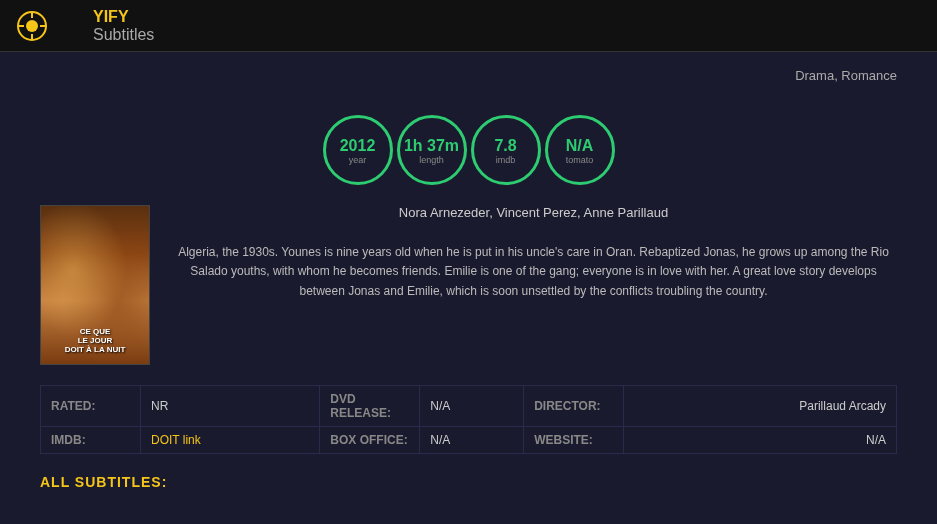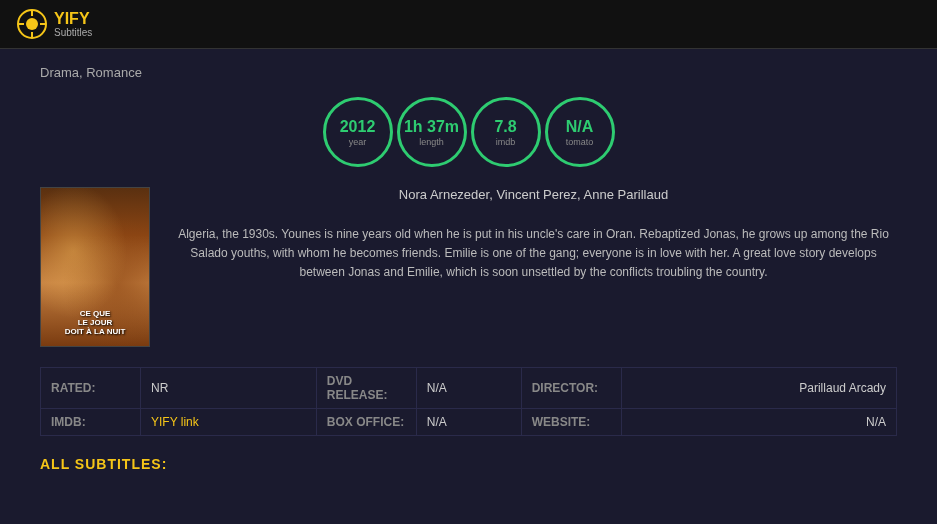--- a/index.html
+++ b/index.html
@@ -27,49 +27,50 @@
       gap: 6px;
     }
     .logo-icon {
       width: 32px;
       height: 32px;
     }
     .logo-text {
       display: flex;
       flex-direction: column;
       line-height: 1.1;
+      margin-left: 39px;
     }
     .logo-yify {
       color: #f5c518;
       font-weight: bold;
       font-size: 16px;
     }
     .logo-sub {
       color: #aaa;
-      font-size: 10px;
+      font-size: 16px;
     }
 
     
     .content {
       padding: 16px 40px;
     }
 
     
     .movie-title {
       text-align: center;
       color: #f5c518;
       font-size: 22px;
       font-weight: normal;
       margin-bottom: 4px;
     }
     .movie-genres {
-      text-align: left;
+      text-align: right;
       color: #aaa;
       font-size: 13px;
-      margin-bottom: 17px;
+      margin-bottom: 32px;
     }
 
     
     .stats-row {
       display: flex;
       justify-content: center;
       gap: 4px;
       margin-bottom: 20px;
       text-align: right;
     }
@@ -252,21 +253,21 @@
     <tr>
       <td class="meta-label">RATED:</td>
       <td class="meta-value">NR</td>
       <td class="meta-label">DVD RELEASE:</td>
       <td class="meta-value">N/A</td>
       <td class="meta-label">DIRECTOR:</td>
       <td class="meta-value right">Parillaud Arcady</td>
     </tr>
     <tr>
       <td class="meta-label">IMDB:</td>
-      <td class="meta-value link">YIFY link</td>
+      <td class="meta-value link">DOIT link</td>
       <td class="meta-label">BOX OFFICE:</td>
       <td class="meta-value">N/A</td>
       <td class="meta-label">WEBSITE:</td>
       <td class="meta-value right">N/A</td>
     </tr>
   </tbody>
     </table>
 
   <div class="subtitles-header">ALL SUBTITLES:</div>
 

